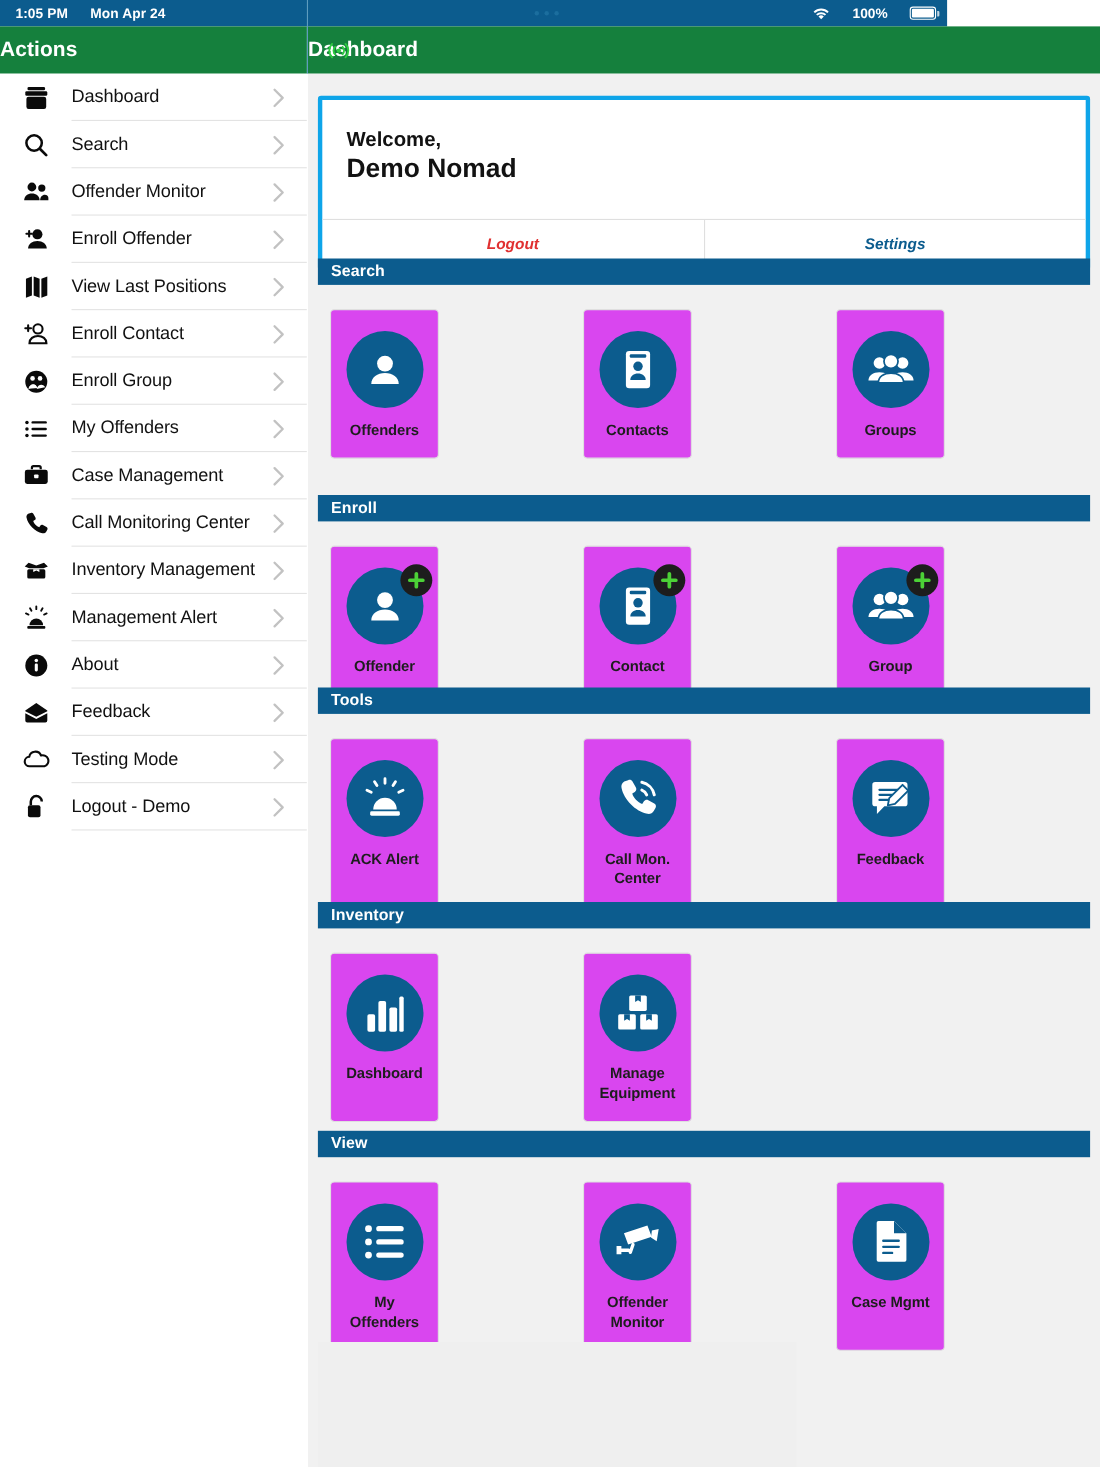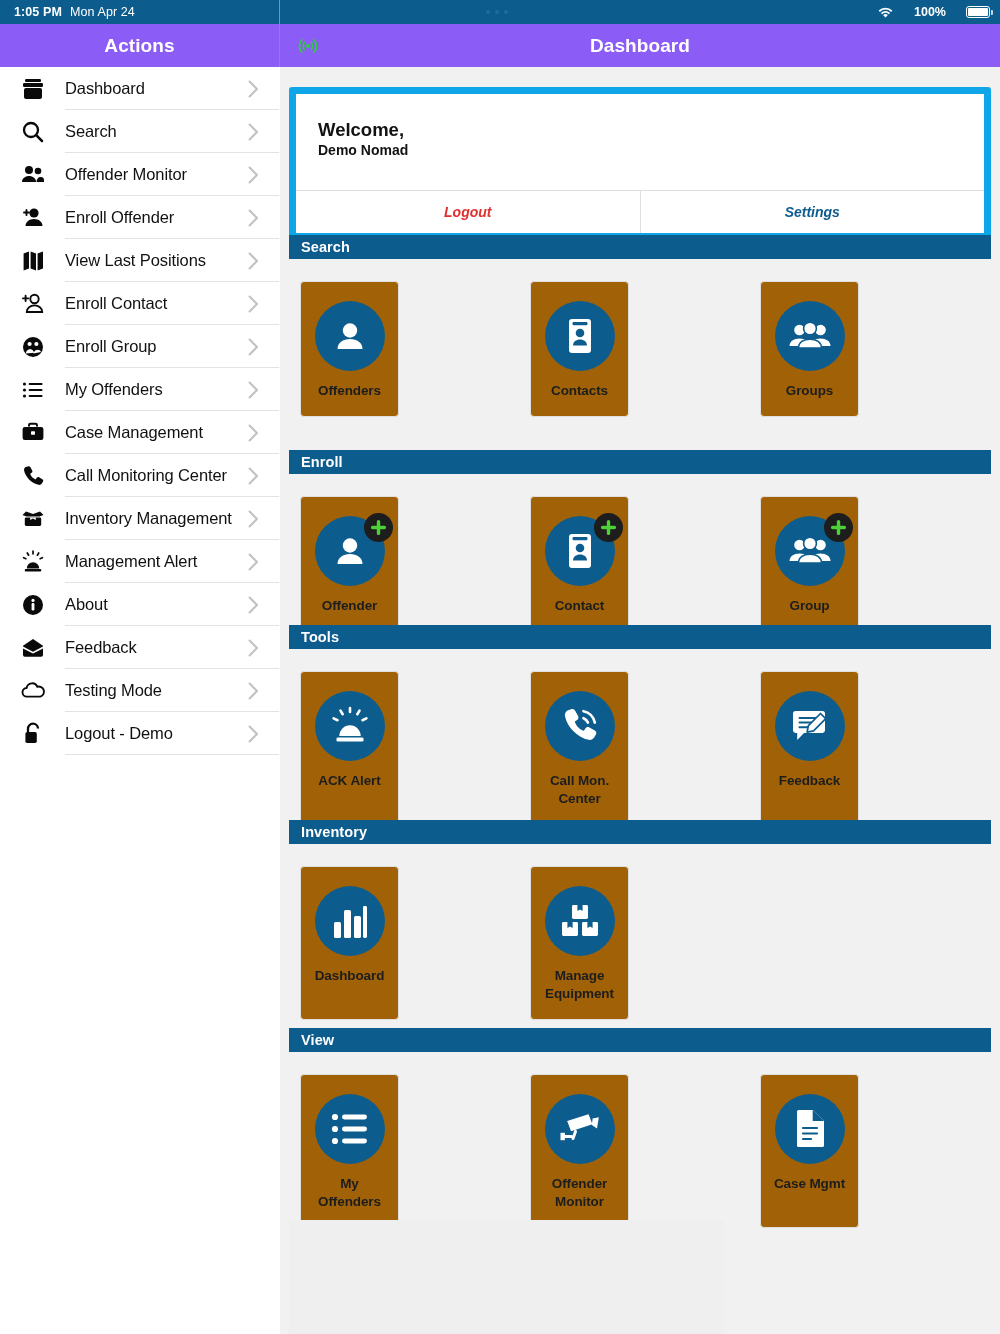--- a/index.html
+++ b/index.html
@@ -6,48 +6,48 @@
   html, body {
     width: 1000px; height: 1334px;
     font-family: "Liberation Sans", sans-serif;
     background: #ffffff;
     overflow: hidden;
   }
   .app { position: relative; width: 1000px; height: 1334px; }
 
   
   .statusbar {
-    position: absolute; left: 0; top: 0; width: 1000px; height: 24px;
+    position: absolute; left: 0; top: 0; width: 861px; height: 24px;
     background: #0c5c8e; color: #ffffff;
     display: flex; align-items: center;
   }
   .sb-time { font-size: 12.5px; font-weight: 700; margin-left: 14px; letter-spacing: .1px; }
-  .sb-date { font-size: 12.5px; font-weight: 400; margin-left: 8px; letter-spacing: .1px; }
+  .sb-date { font-size: 12.5px; font-weight: 700; margin-left: 20px; letter-spacing: .1px; }
   .sb-dots { position: absolute; left: 486px; top: 10px; display: flex; gap: 5px; }
   .sb-dots i { width: 4px; height: 4px; border-radius: 50%; background: #1b6e9e; display: block; }
   .sb-right { position: absolute; right: 10px; top: 0; height: 24px; display: flex; align-items: center; gap: 20px; }
   .sb-batt-pct { font-size: 12.5px; font-weight: 600; }
   .sb-batt {
     width: 24px; height: 12px; border: 1.4px solid #ffffff; border-radius: 3px;
     position: relative; display: inline-block;
   }
   .sb-batt::after {
     content: ""; position: absolute; left: 1px; top: 1px;
     width: calc(100% - 2px); height: calc(100% - 2px); background: #ffffff; border-radius: 1px;
   }
   .sb-batt::before {
     content: ""; position: absolute; right: -3.5px; top: 3px;
     width: 2px; height: 5px; background: rgba(255,255,255,.75); border-radius: 0 1px 1px 0;
   }
 
   
   .navbar {
     position: absolute; top: 24px; height: 43px;
-    background: #8b5cf6; color: #ffffff;
-    display: flex; align-items: center; justify-content: center;
+    background: #15803d; color: #ffffff;
+    display: flex; align-items: center; justify-content: flex-start;
   }
   .nav-left  { left: 0; width: 279px; }
   .nav-right { left: 280px; width: 720px; }
   .nav-divider { position: absolute; left: 279px; top: 0; width: 1px; height: 67px; background: #5e9cbe; }
   .nav-title { font-size: 19px; font-weight: 700; letter-spacing: .1px; }
   .broadcast-icon { position: absolute; left: 17px; top: 50%; transform: translateY(-50%); }
 
   
   .sidebar {
     position: absolute; left: 0; top: 67px; width: 279px; height: 1267px;
@@ -75,41 +75,41 @@
   }
 
   
   .main {
     position: absolute; left: 280px; top: 67px; width: 720px; height: 1267px;
     background: #f1f1f1; overflow: hidden;
   }
 
   .welcome-card {
     position: absolute; left: 9px; top: 20px; width: 702px;
-    background: #ffffff; border: 7px solid #0ea5e9; border-radius: 3px;
+    background: #ffffff; border: 4px solid #0ea5e9; border-radius: 3px;
   }
   .welcome-body { padding: 24px 22px 30px 22px; }
   .welcome-line1 { font-size: 18.5px; font-weight: 700; color: #121212; line-height: 1.28; }
-  .welcome-line2 { font-size: 14px; font-weight: 700; color: #121212; line-height: 1.28; }
+  .welcome-line2 { font-size: 24px; font-weight: 700; color: #121212; line-height: 1.28; }
   .welcome-actions { display: flex; border-top: 1px solid #dfdfdf; }
   .welcome-actions > div {
     flex: 1; text-align: center; padding: 13px 0; font-size: 14px; font-weight: 700; cursor: pointer; font-style: italic;
   }
   .wa-logout { color: #e03030; border-right: 1px solid #dfdfdf; }
   .wa-settings { color: #0c5c8e; }
 
   .section-header {
     height: 24px; background: #0c5c8e; color: #ffffff;
     display: flex; align-items: center; padding-left: 12px;
     font-size: 14.5px; font-weight: 700; letter-spacing: .1px;
   }
   .section-wrap { position: absolute; left: 9px; width: 702px; }
   .tile-row { display: flex; padding-top: 22px; }
   .tile {
-    width: 99px; background: #a16207; border: 1px solid #dfdfdf; border-radius: 4px;
+    width: 99px; background: #d946ef; border: 1px solid #dfdfdf; border-radius: 4px;
     display: flex; flex-direction: column; align-items: center;
     padding: 19px 4px 16px 4px; cursor: pointer;
   }
   .tile-sp { width: 131px; flex: 0 0 131px; }
   .tile-lead { width: 11px; flex: 0 0 11px; }
   .tile-ico {
     width: 70px; height: 70px; border-radius: 50%; background: #0c5c8e;
     display: flex; align-items: center; justify-content: center; position: relative;
   }
   .tile-label {

